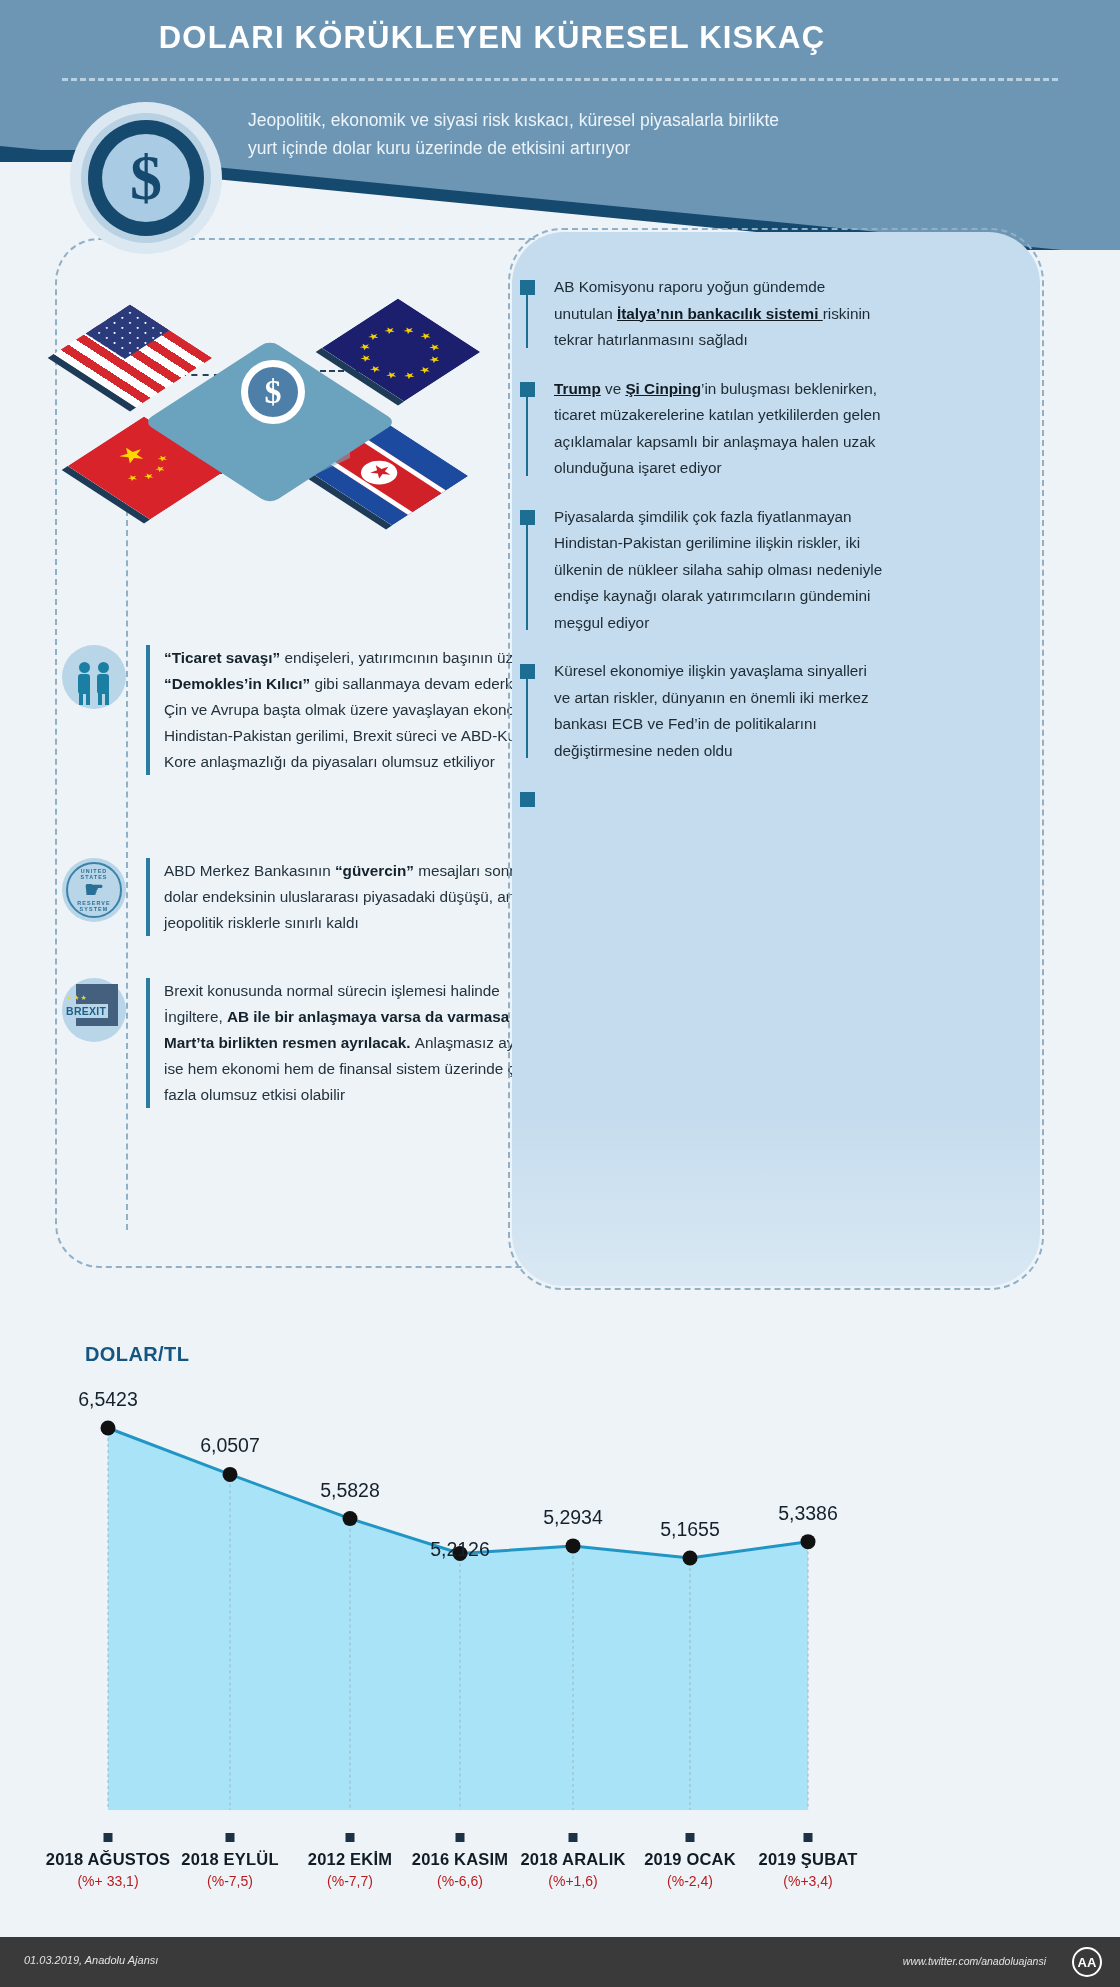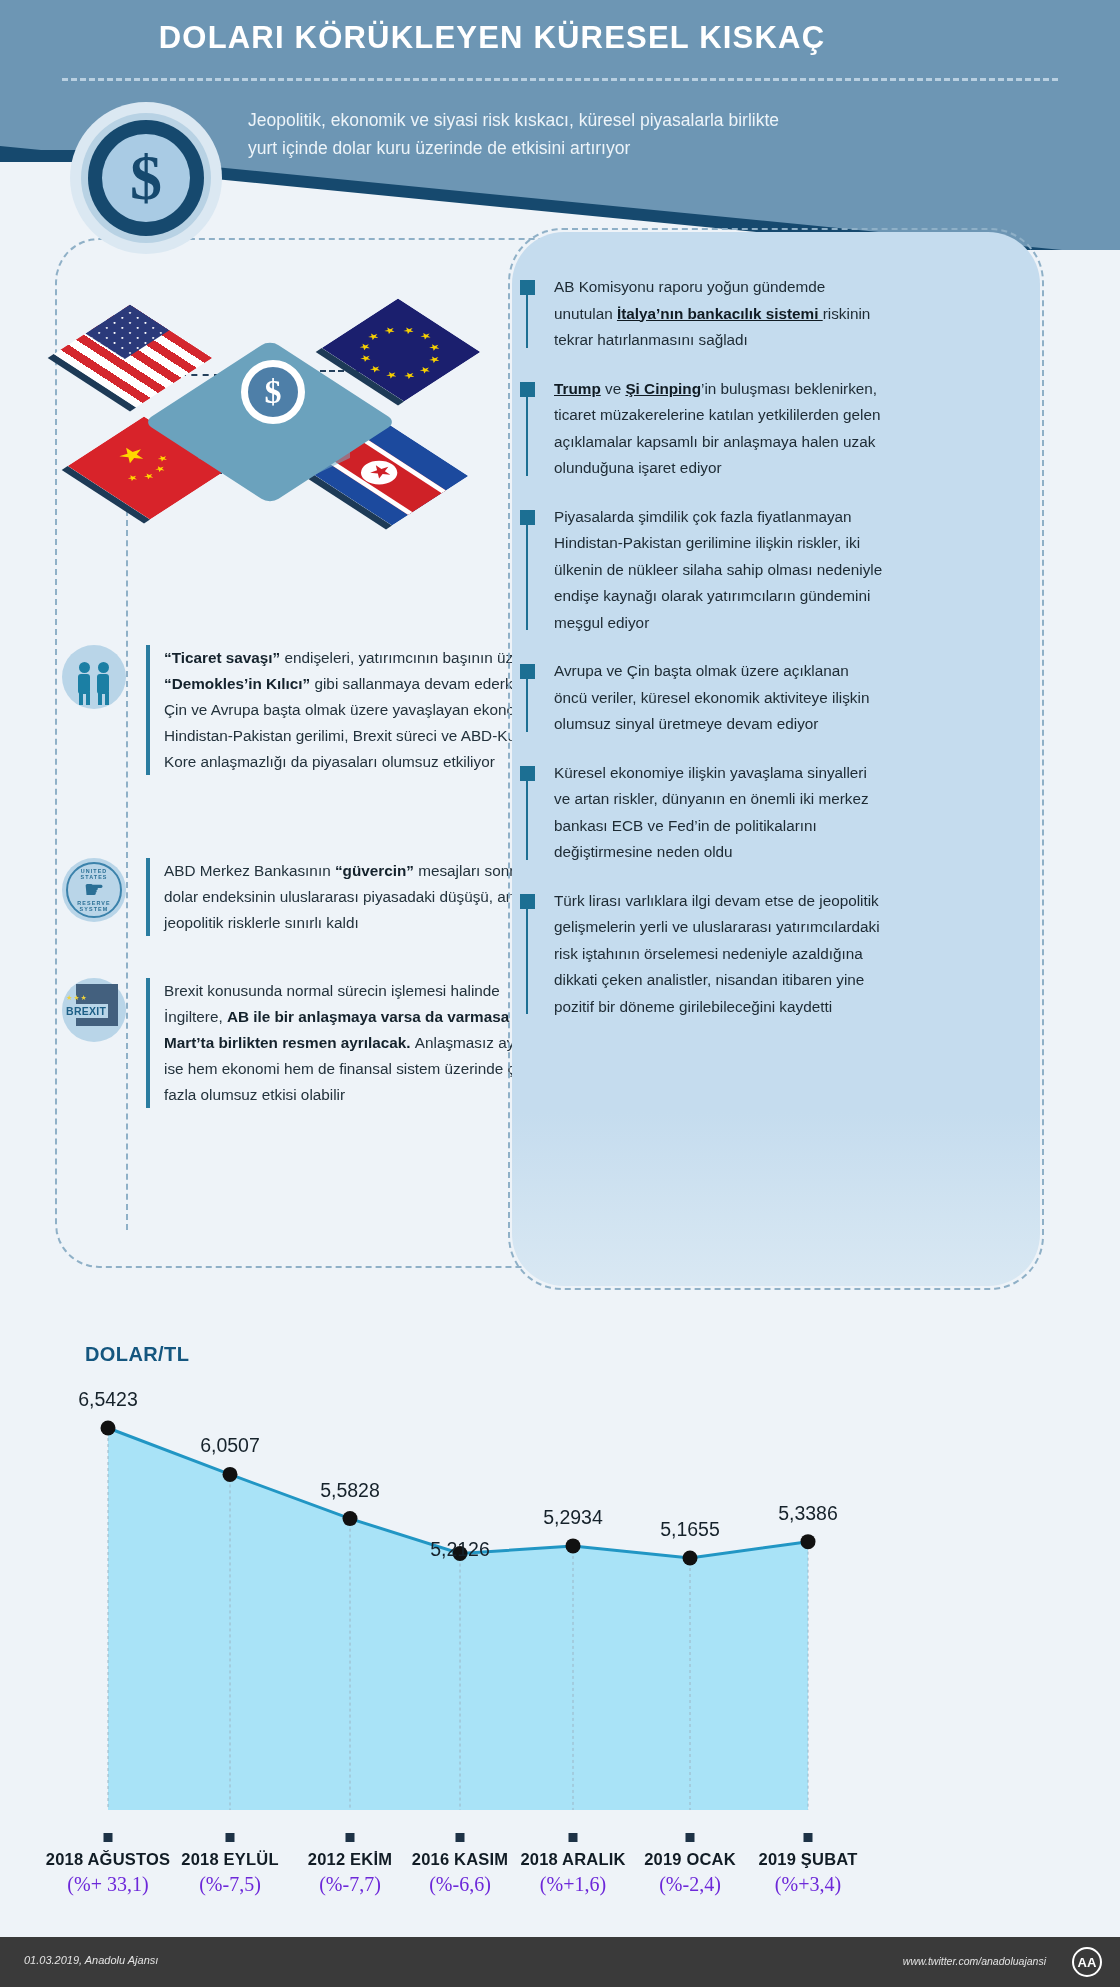--- a/index.html
+++ b/index.html
@@ -364,24 +364,23 @@
   }
   .xcat .m {
     display: block;
     color: #111c25;
     font-size: 16.5px;
     font-weight: bold;
     letter-spacing: .2px;
   }
   .xcat .p {
     display: block;
-    color: #6d28d9;
-    font-size: 20px;
+    color: #b91c1c;
+    font-size: 14px;
     margin-top: 4px;
-    font-family: Liberation Serif, serif;
   }
 
   
   #footer {
     position: absolute;
     left: 0; top: 1937px;
     width: 1120px; height: 50px;
     background: #3a3a3a;
   }
   #footer-left {
@@ -540,31 +539,25 @@
       <p><b>Trump</b> ve <b>Şi Cinping</b>’in buluşması beklenirken, ticaret müzakerelerine katılan yetkililerden gelen açıklamalar kapsamlı bir anlaşmaya halen uzak olunduğuna işaret ediyor</p>
     </div>
     <div class="bullet">
       <div class="sq"></div>
       <div class="stem"></div>
       <p>Piyasalarda şimdilik çok fazla fiyatlanmayan Hindistan-Pakistan gerilimine ilişkin riskler, iki ülkenin de nükleer silaha sahip olması nedeniyle endişe kaynağı olarak yatırımcıların gündemini meşgul ediyor</p>
     </div>
     <div class="bullet">
       <div class="sq"></div>
       <div class="stem"></div>
-      <p>Avrupa ve Çin başta olmak üzere açıklanan öncü veriler, küresel ekonomik aktiviteye ilişkin olumsuz sinyal üretmeye devam ediyor</p>
+      <p>Küresel ekonomiye ilişkin yavaşlama sinyalleri ve artan riskler, dünyanın en önemli iki merkez bankası ECB ve Fed’in de politikalarını değiştirmesine neden oldu</p>
     </div>
     <div class="bullet">
       <div class="sq"></div>
       <div class="stem"></div>
-      <p>Küresel ekonomiye ilişkin yavaşlama sinyalleri ve artan riskler, dünyanın en önemli iki merkez bankası ECB ve Fed’in de politikalarını değiştirmesine neden oldu</p>
-    </div>
-    <div class="bullet">
-      <div class="sq"></div>
-      <div class="stem"></div>
-      <p>Türk lirası varlıklara ilgi devam etse de jeopolitik gelişmelerin yerli ve uluslararası yatırımcılardaki risk iştahının örselemesi nedeniyle azaldığına dikkati çeken analistler, nisandan itibaren yine pozitif bir döneme girilebileceğini kaydetti</p>
     </div>
   </div>
 
   <div id="chart-title">DOLAR/TL</div>
   <div id="chart">
     <svg id="chart-svg" width="1120" height="480" viewBox="0 0 1120 480">
         <path d="M108 38 L230 84.41778036025566 L350 128.59776292852993 L460 163.55273097036604 L573 155.9234456711214 L690 168 L808 151.6555781522371 L 808 420 L 108 420 Z" fill="#a9e3f7"></path>
         <line x1="108" y1="42" x2="108" y2="420" stroke="#9bb6c6" stroke-width="1" stroke-dasharray="3 3"></line>
         <line x1="230" y1="88.41778036025566" x2="230" y2="420" stroke="#9bb6c6" stroke-width="1" stroke-dasharray="3 3"></line>
         <line x1="350" y1="132.59776292852993" x2="350" y2="420" stroke="#9bb6c6" stroke-width="1" stroke-dasharray="3 3"></line>

